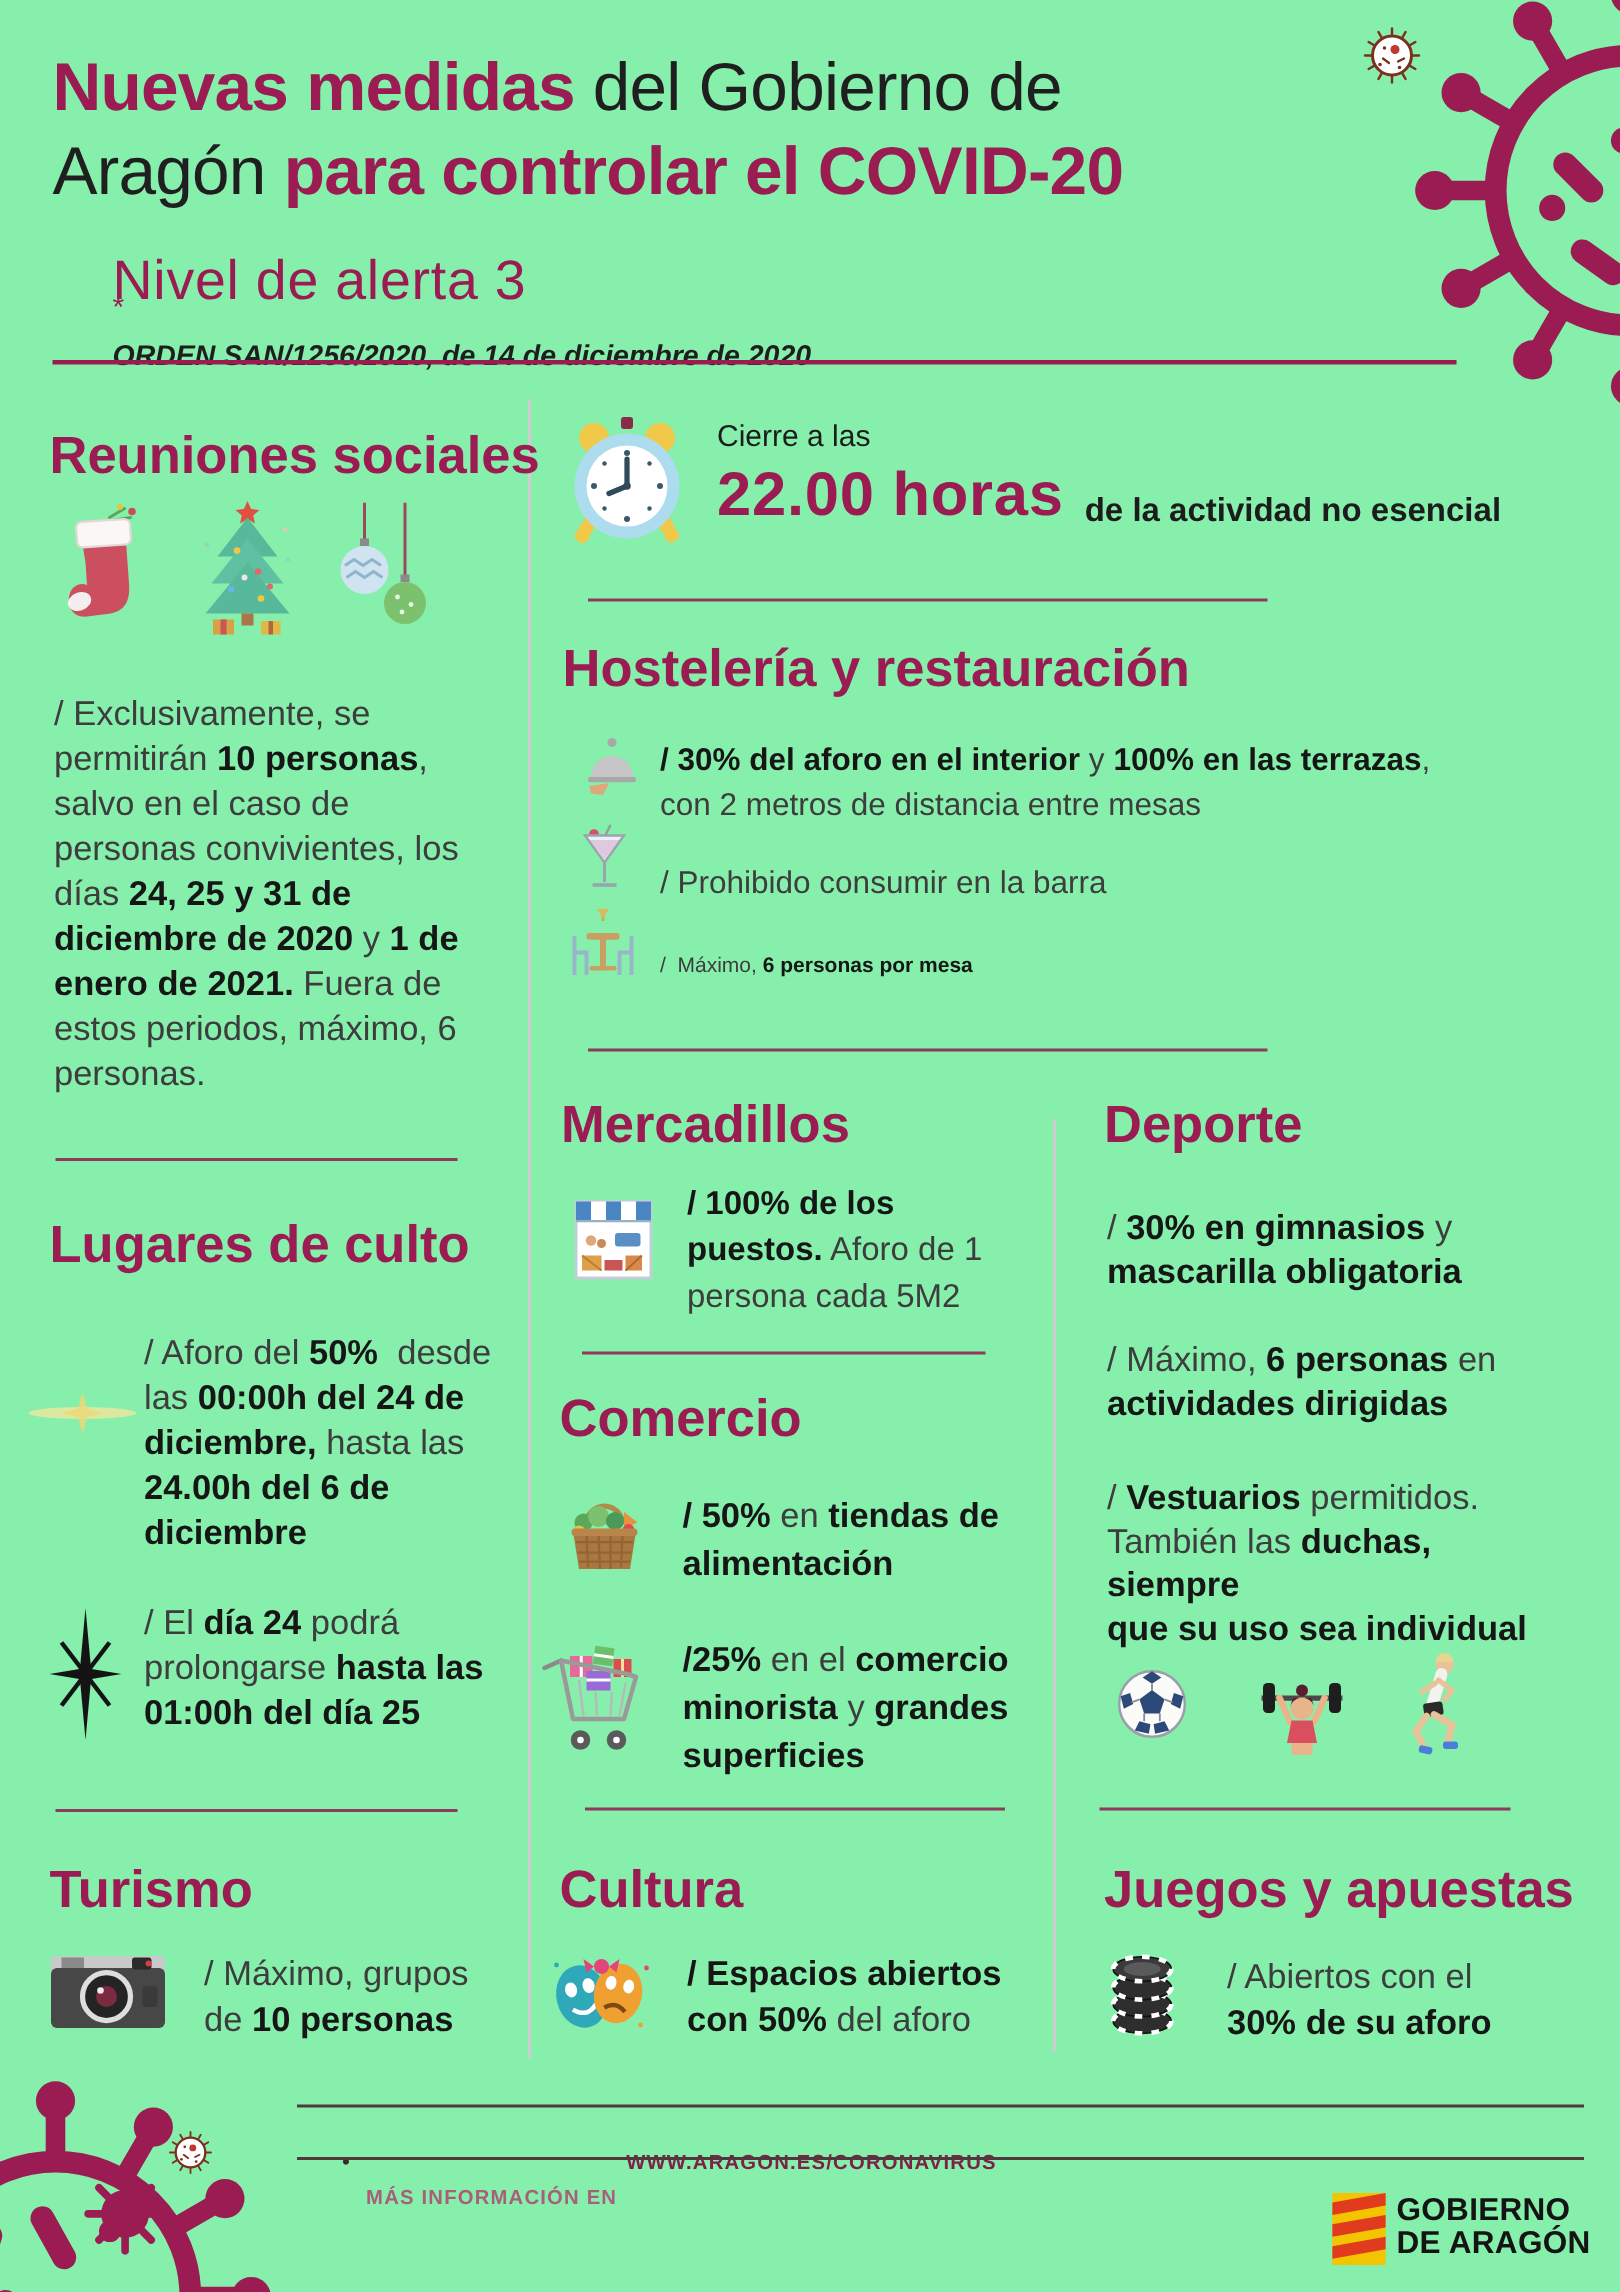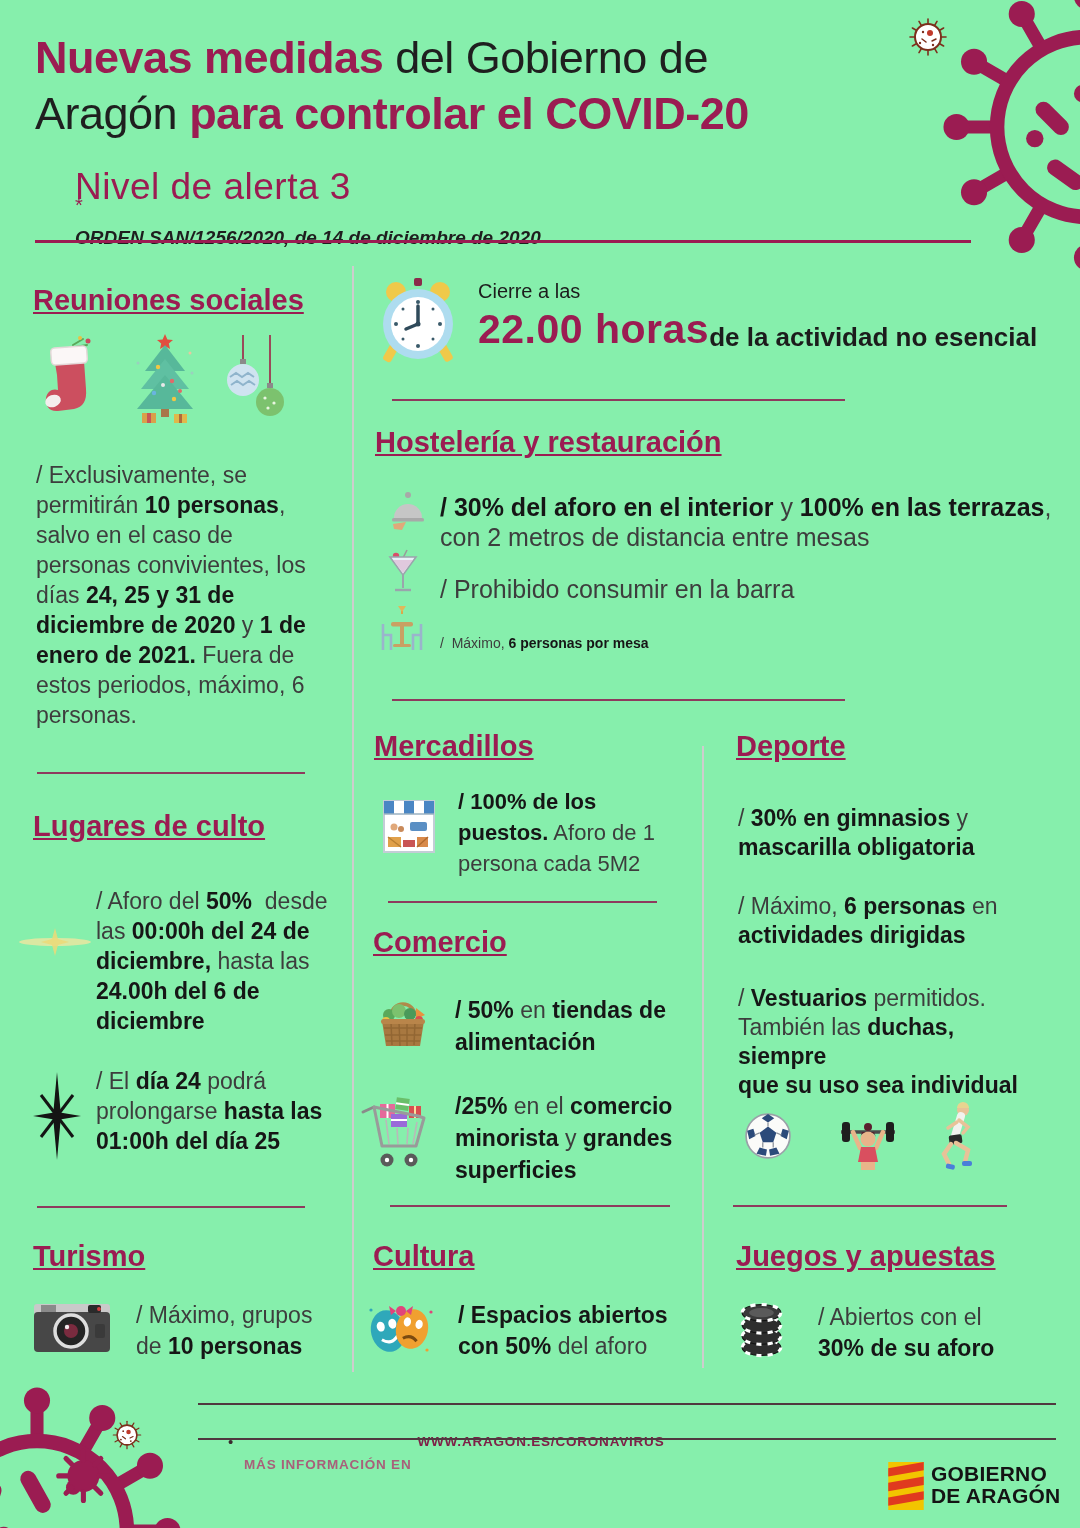--- a/index.html
+++ b/index.html
@@ -21,29 +21,29 @@
   .title .rich span{color:#1f1f1f;font-weight:500;}
   .title .rich span.a{color:var(--accent);font-weight:700;}
   .alert-row{left:45px;top:166px;display:flex;align-items:baseline;flex-direction:column;}
   .alert{font-size:37px;font-weight:400;color:var(--accent);letter-spacing:0.5px;}
   .alert-sup{font-size:20px;color:var(--accent);position:relative;top:-14px;margin-left:2px;}
   .order{font-size:19px;font-style:italic;font-weight:700;color:#1e1e1e;margin-left:30px;position:relative;top:-4px;}
   .header-rule{left:35px;top:240px;width:936px;height:3px;background:var(--accent);}
   
   .vline{width:2px;background:#cdcdcd;}
   .hrule{height:2px;background:var(--rule);}
-  .sec-h{font-size:29px;font-weight:700;color:var(--accent);letter-spacing:0;text-decoration:underline;}
+  .sec-h{font-size:35px;font-weight:700;color:var(--accent);letter-spacing:0;}
   .body-text{font-size:23px;line-height:30px;}
   .item-text{font-size:23px;line-height:31px;}
-  .host-text{font-size:25px;line-height:30px;}
+  .host-text{font-size:21px;line-height:30px;}
   
   .close-prefix{left:478px;top:280px;font-size:20px;font-weight:400;color:#1c1c1c;}
   .close-row{left:478px;top:306px;display:flex;align-items:flex-end;}
   .close-time{font-size:41px;font-weight:700;color:var(--accent);letter-spacing:0.5px;}
-  .close-suffix{font-size:26px;font-weight:700;color:#1c1c1c;}
+  .close-suffix{font-size:22px;font-weight:700;color:#1c1c1c;margin-left:14px;}
   
   .f-line{height:2px;background:#50383f;}
   .f-row{left:228px;top:1410px;display:flex;align-items:center;font-size:13.5px;letter-spacing:0.8px;}
   .f-bullet{color:#3a2a2e;margin-right:10px;font-size:15px;}
   .f-prefix{color:#a8607a;font-weight:600;margin-top:47px;}
   .f-url{color:#7e2148;font-weight:800;margin-left:6px;}
   .logo-text{left:931px;top:1463px;font-size:21px;line-height:22px;font-weight:800;color:#141414;letter-spacing:0.2px;}
 </style>
 </head>
 <body>

